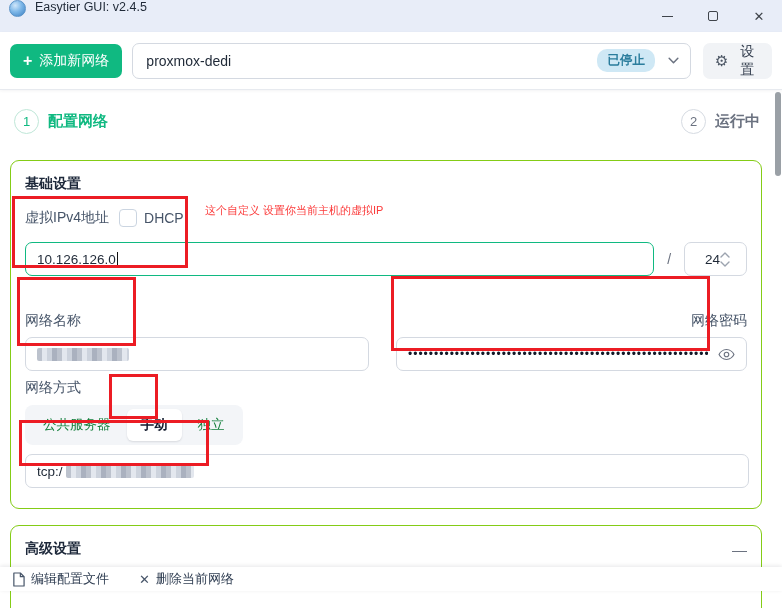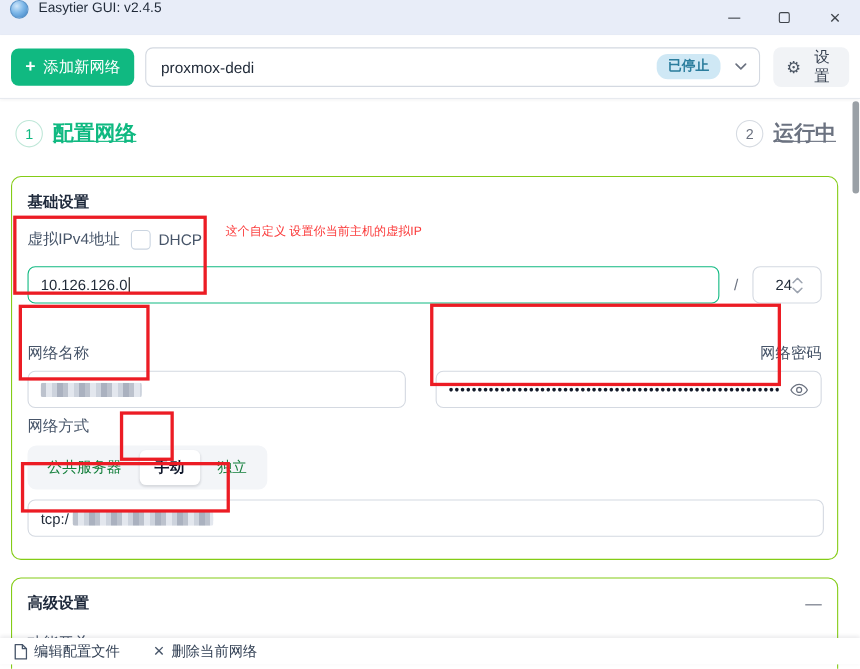--- a/index.html
+++ b/index.html
@@ -57,21 +57,21 @@
   .steps {
     display:flex; align-items:center; justify-content:space-between;
     margin:18px 12px 0 4px; height:26px;
   }
   .step { display:flex; align-items:center; gap:9px; }
   .step-circle {
     width:25px; height:25px; border-radius:50%; display:flex; align-items:center; justify-content:center;
     font-size:13px; border:1px solid #d6dbe2; color:#6b7280; background:#fff;
   }
   .step.active .step-circle { border-color:#bfe7d8; color:#10b981; }
-  .step-label { font-size:19px; font-weight:bold; color:#6b7280;text-decoration:underline; }
+  .step-label { font-size:15px; font-weight:bold; color:#6b7280; }
   .step.active .step-label { color:#10b981; }
   
   .card {
     border:1px solid #84cc16; border-radius:9px; margin-top:26px; padding:14px 14px 20px 14px;
     width:752px; background:#fff;
   }
   .card-title { font-size:14px; font-weight:bold; color:#1e293b; }
   .card-head { display:flex; align-items:center; justify-content:space-between; }
   .collapse-btn { color:#6b7280; font-size:15px; background:none; border:none; cursor:pointer; line-height:1; font-family:inherit; }
   .field-label { font-size:14px; color:#475569; }
@@ -123,21 +123,21 @@
   .section-label { margin-top:18px; font-size:14px; color:#475569; }
   .switch-row { display:flex; margin-top:15px; }
   .switch-item { display:flex; align-items:center; gap:8px; width:251px; }
   .switch-item .field-label { font-size:13.5px; }
   .help-circle {
     width:15px; height:15px; border-radius:50%; border:1px solid #94a3b8; color:#64748b;
     font-size:10px; display:flex; align-items:center; justify-content:center; flex:none;
   }
   
   .footer {
-    position:absolute; left:0; bottom:4px; width:782px; height:24px; background:#fff;
+    position:absolute; left:0; bottom:17px; width:782px; height:24px; background:#fff;
     box-shadow:0 -1px 4px rgba(15,23,42,.10); display:flex; align-items:center;
     padding-left:12px; gap:30px; z-index:5;
   }
   .footer-link { display:flex; align-items:center; gap:6px; font-size:13px; color:#334155; cursor:pointer; }
   .footer-link svg { display:block; }
   .x-icon { font-size:13px; color:#475569; }
   
   .scroll-thumb {
     position:absolute; right:1px; top:92px; width:6px; height:84px; background:#9aa0a6;
     border-radius:3px; z-index:4;

